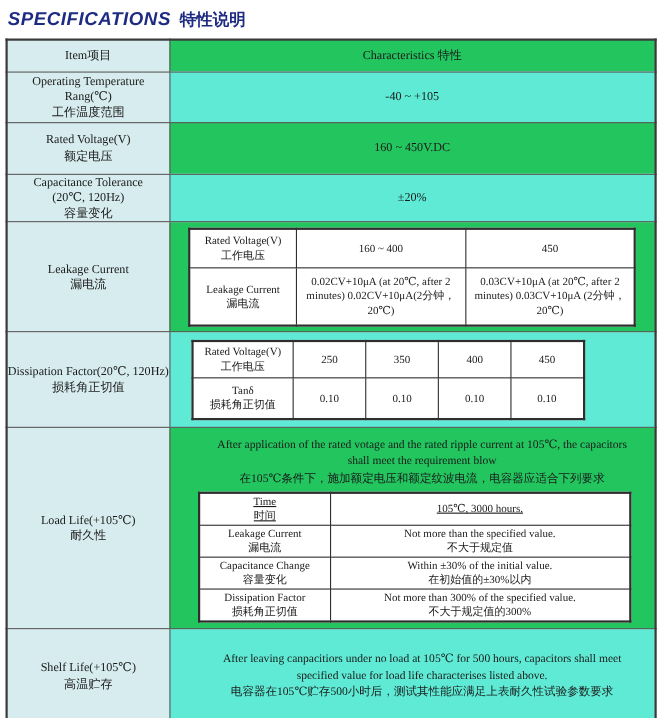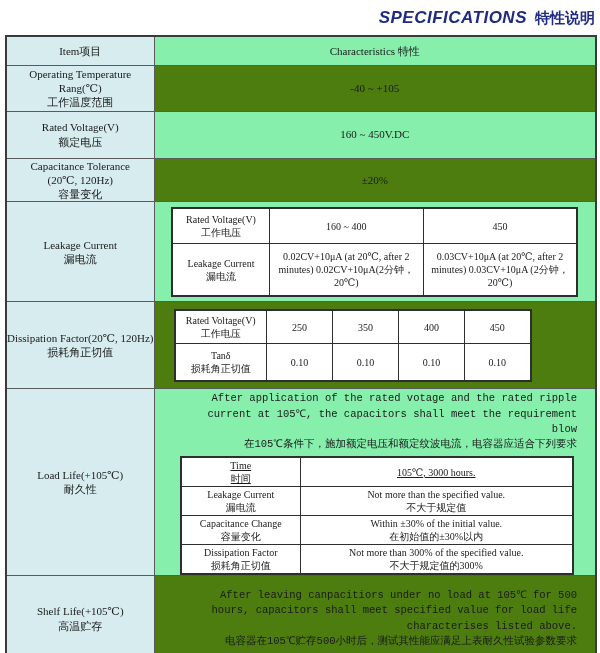--- a/index.html
+++ b/index.html
@@ -1,31 +1,31 @@
 <!DOCTYPE html>
 <html><head>
 <meta charset="utf-8">
 <style>
   html,body{margin:0;padding:0;background:#ffffff;width:600px;height:653px;overflow:hidden;
     font-family:"Liberation Serif","DejaVu Serif",serif;color:#1a1a1a;}
   .page{width:600px;height:653px;box-sizing:border-box;padding:5px 5px 0 5px;}
-  .title{height:27px;padding:3px 0 0 2px;white-space:nowrap;text-align:right;}
+  .title{height:27px;padding:3px 0 0 2px;white-space:nowrap;}
   .title .en{font-family:"Liberation Sans","DejaVu Sans",sans-serif;font-weight:bold;font-style:italic;
     font-size:17px;color:#1e2b82;letter-spacing:0.5px;}
   .title .zh{font-family:"DejaVu Sans",sans-serif;font-weight:bold;font-size:15px;color:#1e2b82;margin-left:4px;}
   table.spec{border-collapse:collapse;table-layout:fixed;width:590px;border:2px solid #3a3a3a;}
   table.spec > tbody > tr > td{border:1px solid #5a5a5a;vertical-align:middle;text-align:center;
     padding:0;font-size:11px;line-height:1.3;}
   .bg-blue{background:#d7ecee;}
-  .bg-gray{background:#86efac;}
-  .bg-white{background:#4d7c0f;}
+  .bg-gray{background:#22c55e;}
+  .bg-white{background:#5eead4;}
   .lbl{font-size:10.5px;line-height:1.35;}
   .nest{border-collapse:collapse;background:#ffffff;border:2px solid #2e2e2e;table-layout:fixed;}
   .nest td{border:1px solid #2e2e2e;text-align:center;vertical-align:middle;font-size:10px;line-height:1.3;padding:1px 3px;}
-  .desc{text-align:right;font-size:10.5px;line-height:1.45;padding:0 18px 0 36px;font-family:Liberation Mono, monospace;}
+  .desc{text-align:center;font-size:10.5px;line-height:1.45;padding:0 18px 0 36px;}
   .desc .zhline{font-size:10.5px;}
 </style>
 </head>
 <body>
 
 <div class="page">
 
   <div class="title">
     <span class="en">SPECIFICATIONS</span>
     <span class="zh">特性说明</span>

